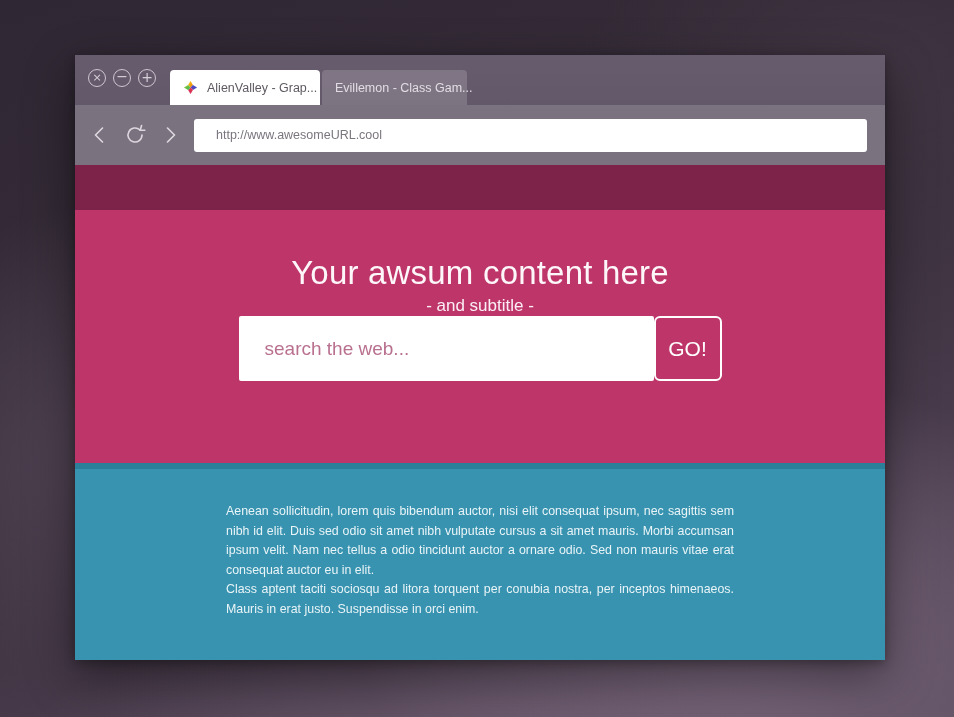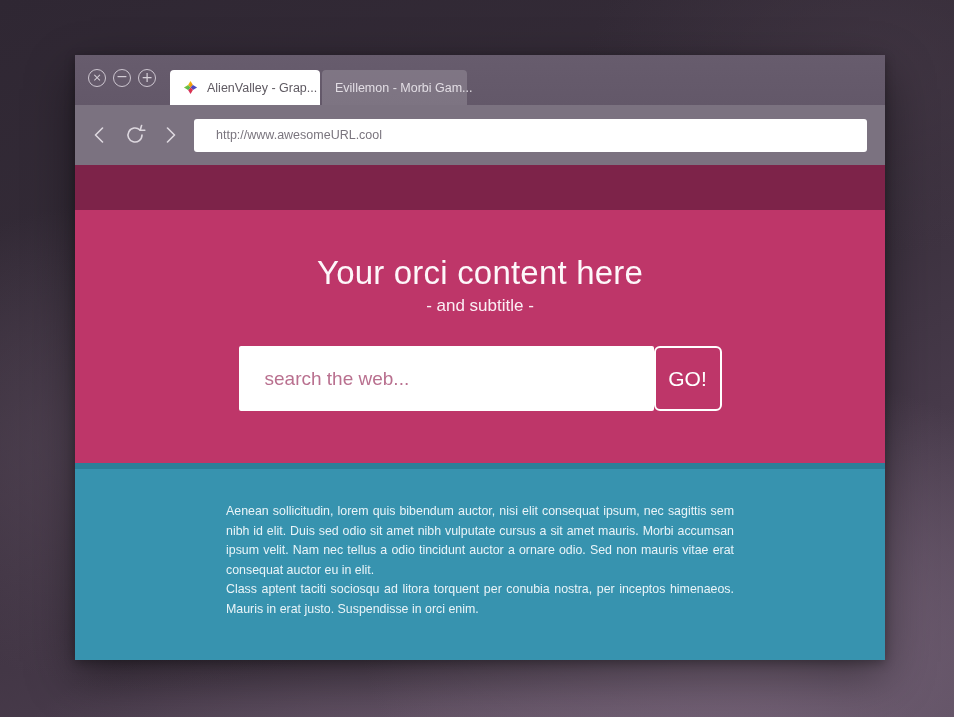--- a/index.html
+++ b/index.html
@@ -166,21 +166,20 @@
     color: #fdf7fa;
     letter-spacing: 0.2px;
   }
   #hero-subtitle {
     margin: 4px 0 0 0;
     font-size: 17px;
     font-weight: normal;
     color: #fbeef4;
   }
   #search-row {
-    margin-top: 30px;
     display: flex;
     justify-content: center;
     align-items: center;
     gap: 0;
   }
   #search-input {
     width: 415px;
     height: 65px;
     background: #ffffff;
     border: none;
@@ -268,21 +267,21 @@
               <path d="M8 1 L10.6 5.4 L8 8 L5.4 5.4 Z" fill="url(#fgA)"></path>
               <path d="M15 8 L10.6 10.6 L8 8 L10.6 5.4 Z" fill="url(#fgB)"></path>
               <path d="M8 15 L5.4 10.6 L8 8 L10.6 10.6 Z" fill="url(#fgC)"></path>
               <path d="M1 8 L5.4 5.4 L8 8 L5.4 10.6 Z" fill="url(#fgD)"></path>
             </svg>
           </span>
           <span>AlienValley - Grap...</span>
         </div>
 
         <div class="tab inactive">
-          <span>Evillemon - Morbi Gam...</span>
+          <span>Evillemon - Class Gam...</span>
         </div>
 
       </div>
     </div>
 
     <div id="nav-bar">
       <div class="nav-icons">
 
         <span class="nav-icon">
           <svg viewBox="0 0 24 24" width="24" height="24" fill="none" stroke="#e6e1e8" stroke-width="1.6" stroke-linecap="round" stroke-linejoin="round">
@@ -306,21 +305,21 @@
       </div>
 
       <input id="url-bar" type="text" value="http://www.awesomeURL.cool" style="">
     </div>
 
     <div id="page-content">
 
       <div id="accent-band"></div>
 
       <div id="hero">
-        <h1 id="hero-title">Your orci content here</h1>
+        <h1 id="hero-title">Your awsum content here</h1>
         <h2 id="hero-subtitle">- and subtitle -</h2>
 
         <div id="search-row">
           <input id="search-input" type="text" placeholder="search the web..." style="">
           <button id="go-button">GO!</button>
         </div>
       </div>
 
       <div id="teal-divider"></div>
 

